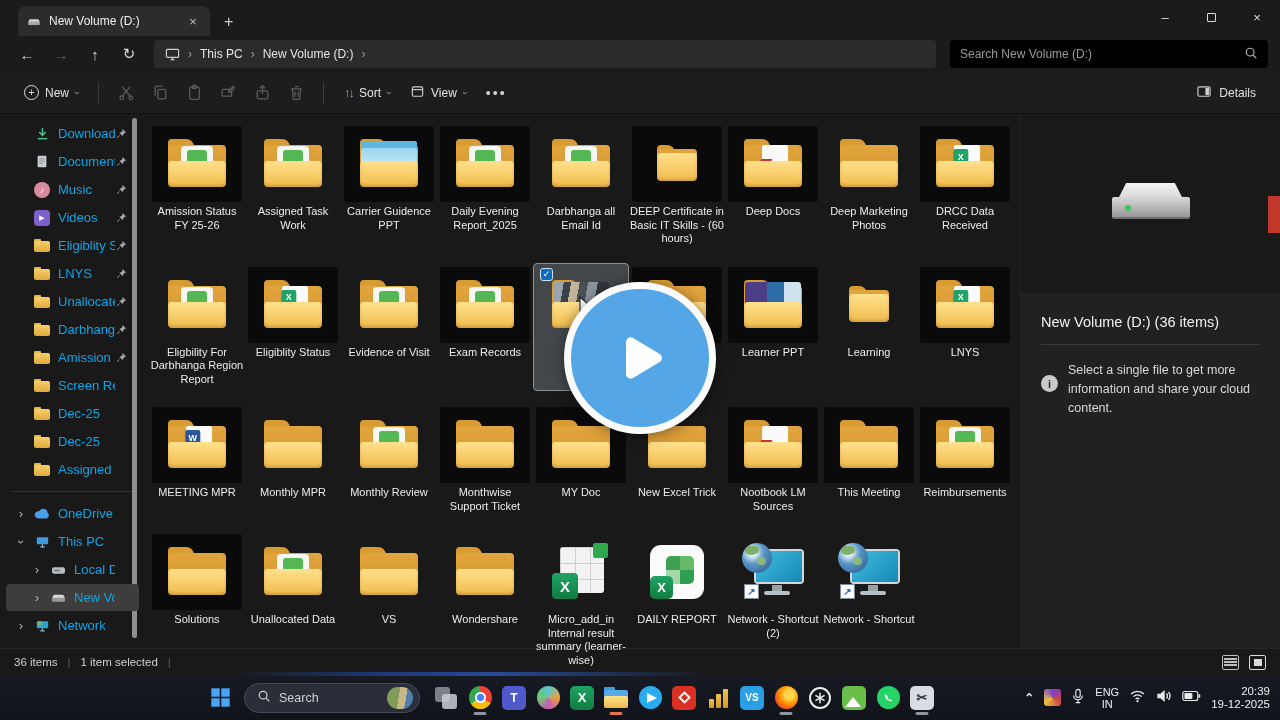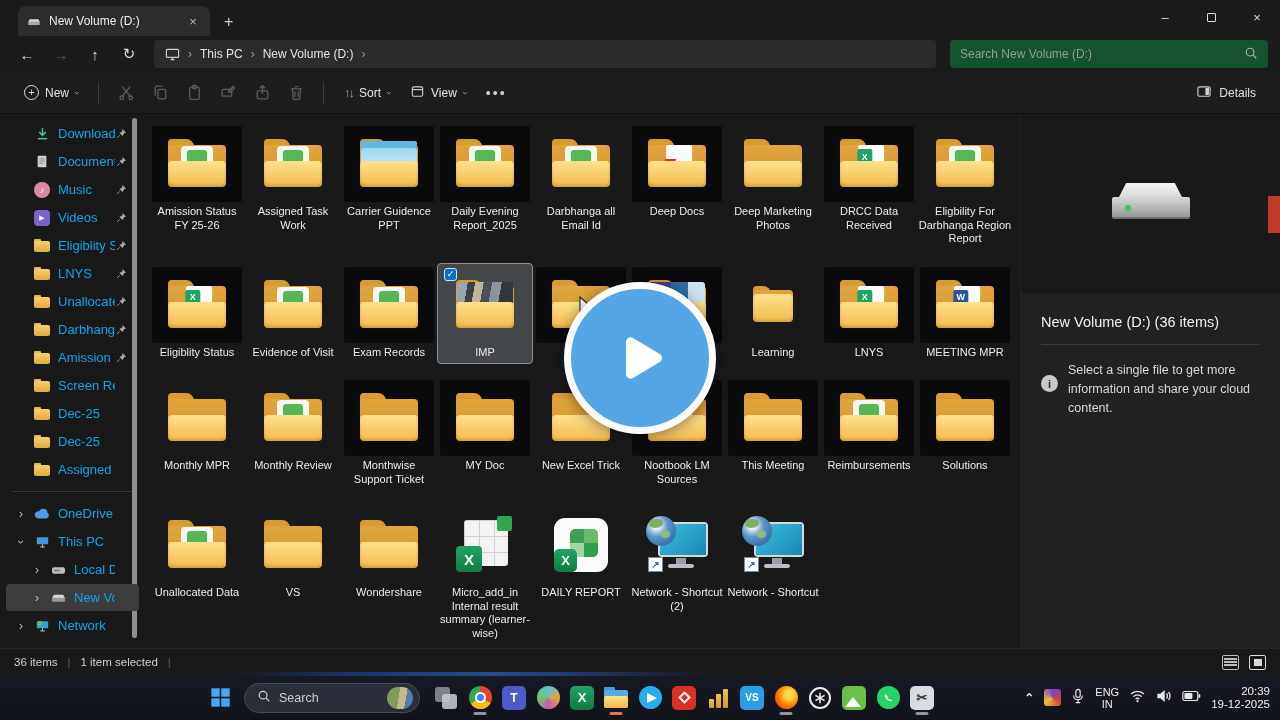--- a/index.html
+++ b/index.html
@@ -16,21 +16,21 @@
   .wc{width:46px;display:flex;align-items:center;justify-content:center;color:#ddd;font-size:13px}
   .wc-max i{display:block;width:9px;height:9px;border:1px solid #ddd;border-radius:1px}
 
   
   .addressbar{height:36px;background:#1b1b1b;display:flex;align-items:center;padding:0 12px;gap:4px}
   .navbtn{width:30px;height:28px;display:flex;align-items:center;justify-content:center;font-size:15px;color:#d8d8d8;border-radius:4px}
   .navbtn.disabled{color:#5f5f5f}
   .crumbbar{flex:1;height:28px;background:#2b2b2b;border-radius:4px;margin-left:6px;display:flex;align-items:center;padding:0 10px;gap:8px;color:#ddd}
   .crumb-sep{color:#9a9a9a;font-size:12px}
   .crumb{font-size:12px;color:#e4e4e4;white-space:nowrap}
-  .searchbox{width:318px;height:28px;background:#14532d;border-radius:4px;margin-left:10px;display:flex;align-items:center;padding:0 10px;color:#9a9a9a}
+  .searchbox{width:318px;height:28px;background:#000000;border-radius:4px;margin-left:10px;display:flex;align-items:center;padding:0 10px;color:#9a9a9a}
   .searchbox .ph{flex:1;font-size:12px}
 
   
   .toolbar{height:42px;background:#1d1d1d;display:flex;align-items:center;padding:0 16px;gap:4px;border-bottom:1px solid #101010}
   .tbtn{display:flex;align-items:center;gap:6px;padding:6px 8px;border-radius:4px;color:#e4e4e4;font-size:12px}
   .tb-sep{width:1px;height:22px;background:#3a3a3a;margin:0 8px}
   .tico{display:flex;align-items:center;justify-content:center;width:30px;height:28px}
   .chev-s{font-size:9px;color:#bdbdbd;transform:rotate(90deg);display:inline-block}
   .plus-circle{width:15px;height:15px;border:1.3px solid #dcdcdc;border-radius:50%;display:flex;align-items:center;justify-content:center;font-size:11px;color:#dcdcdc;line-height:1}
   .updown{font-size:13px;color:#6fa8dc;letter-spacing:-2px}
@@ -540,20 +540,30 @@
             <span class="peek pk-doc">
               <span class="pk-doc-in"></span>
             </span>
             <span class="front"></span>
           </span>
         </span>
         <span class="label">Darbhanga all Email Id</span>
       </div>
       <div class="tile dark">
         <span class="iconbox">
+          <span class="fld fld-closed">
+            <span class="tab2"></span>
+            <span class="back"></span>
+            <span class="front"></span>
+          </span>
+        </span>
+        <span class="label">DEEP Certificate in Basic IT Skills - (60 hours)</span>
+      </div>
+      <div class="tile dark">
+        <span class="iconbox">
           <span class="fld ">
             <span class="tab2"></span>
             <span class="back"></span>
             <span class="peek pk-sheet"></span>
             <span class="peek pk-redmark"></span>
             <span class="front"></span>
           </span>
         </span>
         <span class="label">Deep Docs</span>
       </div>

